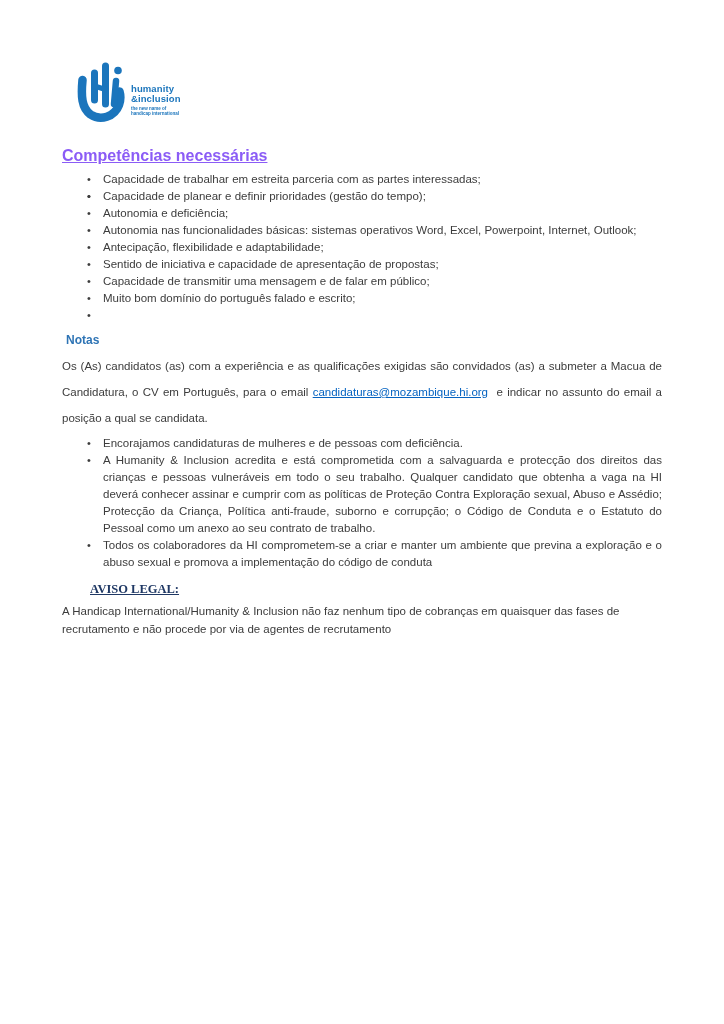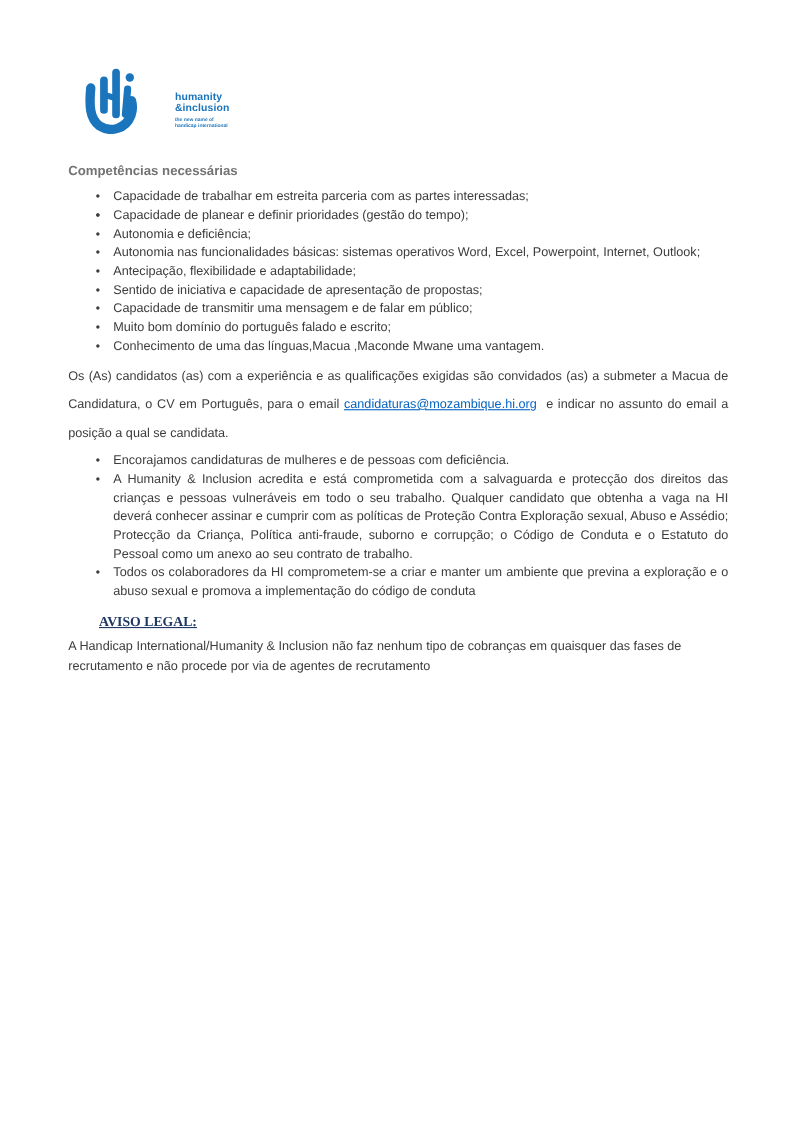--- a/index.html
+++ b/index.html
@@ -7,41 +7,41 @@
   body { font-family:"Liberation Sans", sans-serif; }
   .page {
     position:relative;
     width:724px; height:1024px;
     background:#ffffff;
     margin:0 auto;
     overflow:hidden;
   }
 
   
-  .logo { position:absolute; left:76px; top:58px; display:flex; align-items:flex-start;gap:28px; }
+  .logo { position:absolute; left:76px; top:58px; display:flex; align-items:flex-start; }
   .logo-hand { flex:0 0 auto; }
   .logo-textblock { margin-left:5px; padding-top:26px; }
   .brand-line {
     color:#1b75bc; font-weight:bold;
     font-size:9.5px; line-height:9.5px; letter-spacing:0.1px;
   }
   .tagline { margin-top:3px; }
   .tagline-line {
     color:#1b75bc; font-weight:bold;
     font-size:4.5px; line-height:5px;
   }
 
   
   .content {
     position:absolute; left:62px; top:148px; width:600px;
     font-size:11.5px; color:#3c3c3c; line-height:17px;
   }
 
   .sec-title {
-    font-size:12px; font-weight:bold; color:#737373; line-height:15px;
+    font-size:16px; font-weight:bold; color:#8b5cf6; line-height:15px;text-decoration:underline;
   }
   .notas-title {
     margin-top:26px; padding-left:4px;
     font-size:12px; font-weight:bold; color:#2e74b5; line-height:15px;
   }
 
   ul.bullets { list-style:none; margin:8px 0 0 0; padding:0; text-align:justify; }
   ul.bullets li { position:relative; padding-left:41px; }
   ul.bullets .dot {
     position:absolute; left:25px; top:0;
@@ -135,24 +135,24 @@
           <span class="li-text">Capacidade de transmitir uma mensagem e de falar em público;</span>
         </li>
 
         <li>
           <span class="dot">•</span>
           <span class="li-text">Muito bom domínio do português falado e escrito;</span>
         </li>
 
         <li>
           <span class="dot">•</span>
-          <span class="li-text">Conhecimento de uma das línguas,Macua ,Maconde Mwane uma vantagem.</span>
         </li>
       </ul>
 
+    <div class="notas-title">Notas</div>
 
     <p class="notas-para">
       <span class="seg">Os (As) candidatos (as) com a experiência e as qualificações exigidas são convidados (as) a submeter a Macua de Candidatura, o CV em Português, para o email </span><a class="email-link">candidaturas@mozambique.hi.org</a><span class="seg">  e indicar no assunto do email a posição a qual se candidata.</span>
     </p>
 
     <ul class="bullets second">
 
         <li>
           <span class="dot">•</span>
           <span class="li-text">Encorajamos candidaturas de mulheres e de pessoas com deficiência.</span>

